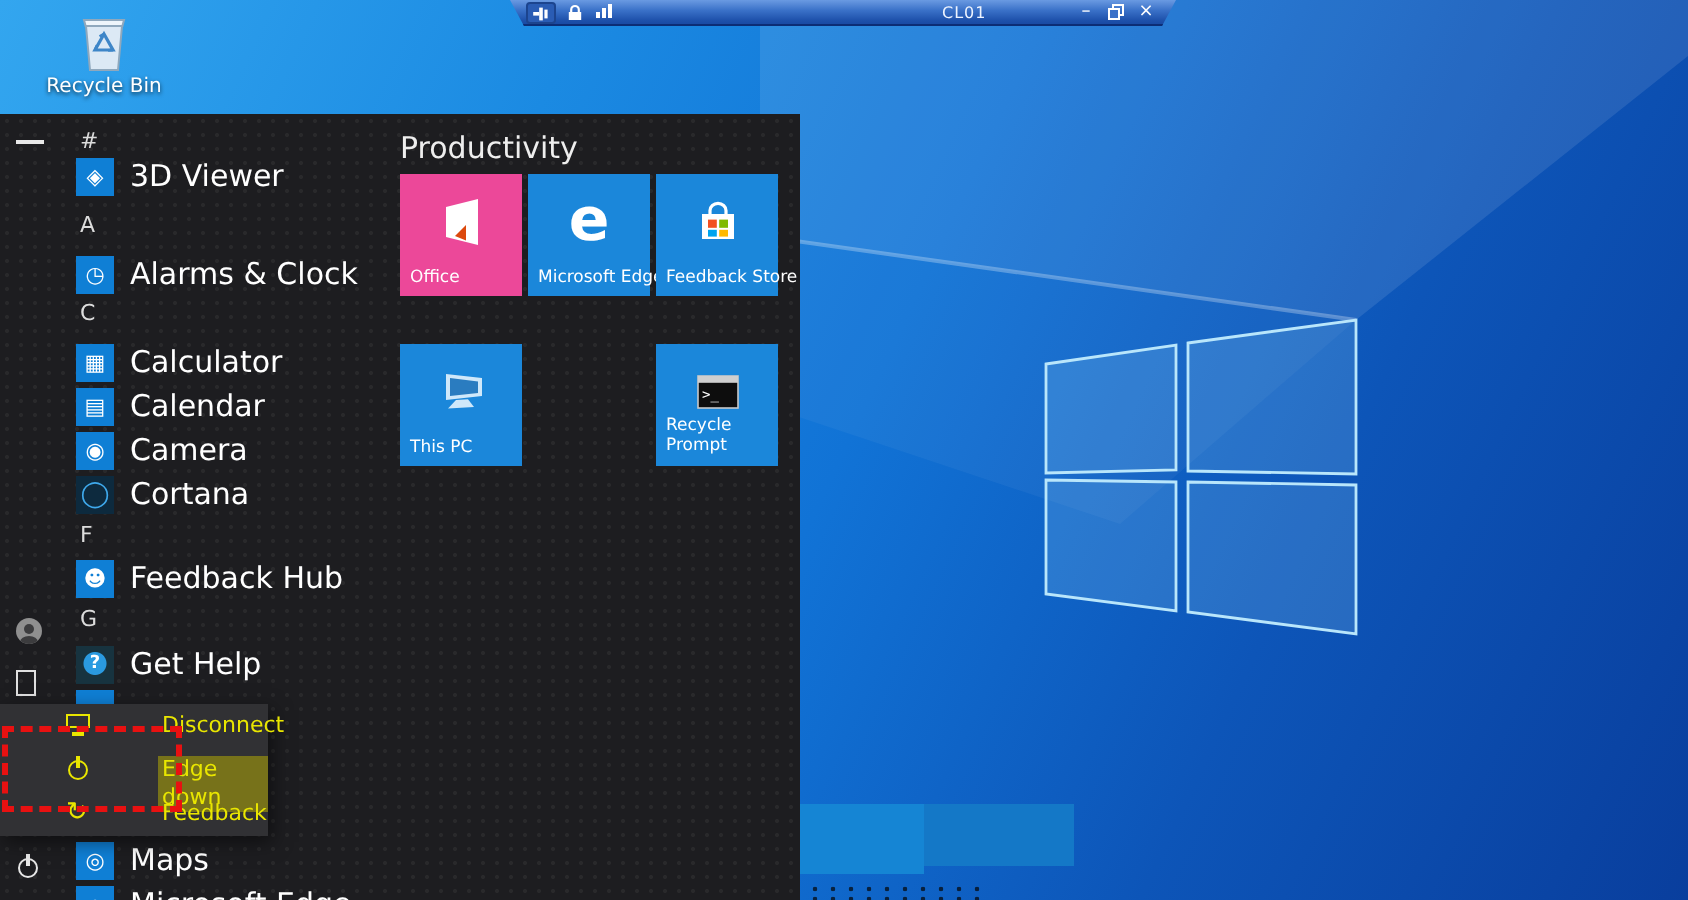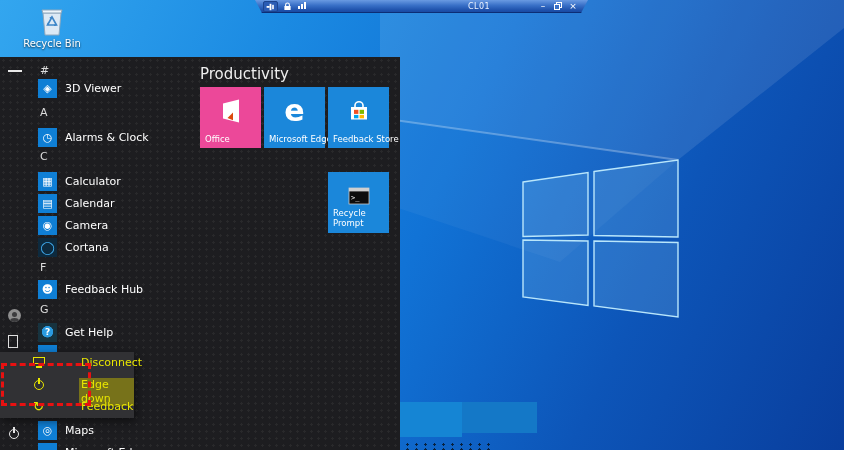--- a/index.html
+++ b/index.html
@@ -31,21 +31,21 @@
     background:linear-gradient(180deg,#6a9ae2 0%,#3a71c8 40%,#1e51ab 78%,#16469e 100%);
     clip-path:polygon(0 0,100% 0,calc(100% - 7px) 100%,7px 100%);
     box-shadow:inset 0 -1px 0 #0c2d75;
     color:#eef4ff;font-size:8px;
   }
   .rdp-pin{position:absolute;left:8px;top:1px;width:15px;height:11px;background:#2a5cb4;border:1px solid #1c448e;border-radius:2px;display:flex;align-items:center;justify-content:center;box-sizing:border-box}
   .rdp-ico{position:absolute;top:2px;display:flex;align-items:flex-end}
   .rdp-lock{left:28px}
   .rdp-signal{left:43px;gap:1px}
   .rdp-signal i{display:block;width:2px;background:#fff}
-  .rdp-title{position:absolute;left:184px;top:0;width:80px;height:13px;line-height:13px;text-align:center;letter-spacing:.5px}
+  .rdp-title{position:absolute;left:216px;top:0;width:80px;height:13px;line-height:13px;text-align:left;letter-spacing:.5px}
   .rdp-controls{position:absolute;right:9px;top:1px;display:flex;gap:3px;align-items:center}
   .rdp-btn{width:12px;height:10px;display:flex;align-items:center;justify-content:center;color:#fff;font-size:9px;line-height:10px;cursor:default}
   .restore-glyph{position:relative;width:8px;height:8px}
   .restore-glyph::before{content:"";position:absolute;right:0;top:0;width:4px;height:4px;border:1px solid #fff}
   .restore-glyph::after{content:"";position:absolute;left:0;bottom:0;width:4px;height:4px;border:1px solid #fff;background:#3a71c8}
   
   .start-menu{position:absolute;left:0;top:57px;width:400px;height:393px;background:#1d1d20;overflow:hidden;z-index:3}
   .start-menu::before{
     content:"";position:absolute;inset:0;
     background-image:radial-gradient(circle,rgba(255,255,255,.05) 1px,transparent 1.1px);
@@ -61,21 +61,21 @@
   .power-glyph{position:relative;display:inline-block;width:12px;height:13px;color:inherit}
   .power-glyph::before{content:"";position:absolute;left:1px;top:2px;width:8px;height:8px;border:1.6px solid currentColor;border-radius:50%}
   .power-glyph::after{content:"";position:absolute;left:5.2px;top:0;width:1.6px;height:6px;background:currentColor}
   
   .app-header{position:absolute;left:40px;height:20px;line-height:20px;font-size:11px;color:#dcdcdc;cursor:pointer}
   .app-row{position:absolute;left:38px;height:20px;display:flex;align-items:center;cursor:pointer}
   .app-icon{width:19px;height:19px;margin-right:8px;display:flex;align-items:center;justify-content:center;font-size:11px;color:#fff;background:#0f7fd5;flex:none}
   .icon-bold{font-weight:bold}
   .icon-cortana{background:#0d2a3e;color:#3fa9ec;font-size:13px}
   .icon-gethelp{background:radial-gradient(circle at 50% 46%,#2a9ae0 0 5.5px,#17333f 6px);font-weight:bold;font-size:9px}
-  .app-label{font-size:11px;color:#fff;white-space:nowrap}
+  .app-label{font-size:15px;color:#fff;white-space:nowrap}
   .hidden-app-sliver{position:absolute;left:38px;top:288px;width:19px;height:7px;background:#0f7fd5}
   
   .tiles-title{position:absolute;left:200px;top:8px;font-size:15px;color:#eee}
   .tile{position:absolute;width:61px;height:61px;background:#1b87da;color:#fff;cursor:pointer}
   .tile-office{background:#ec4899}
   .tile-icon{position:absolute;left:50%;top:42%;transform:translate(-50%,-50%)}
   .tile-icon-letter{font-size:30px;font-weight:bold;line-height:1;top:40%}
   .tile-label{position:absolute;left:5px;bottom:4px;font-size:8.5px;white-space:nowrap}
   .tile-label.wrap{white-space:normal;right:8px;line-height:1.25}
   
@@ -251,20 +251,30 @@
         <rect x="3" y="8" width="16" height="12.5" fill="#fff"></rect>
         <rect x="6" y="10.8" width="4.4" height="4.1" fill="#f25022"></rect>
         <rect x="11.6" y="10.8" width="4.4" height="4.1" fill="#7fba00"></rect>
         <rect x="6" y="15.9" width="4.4" height="3.4" fill="#00a4ef"></rect>
         <rect x="11.6" y="15.9" width="4.4" height="3.4" fill="#ffb900"></rect>
       </svg>
     </span>
     <span class="tile-label">Feedback Store</span>
   </div>
 
+  <div class="tile" style="left:200px;top:115px">
+    <span class="tile-icon">
+      <svg width="28" height="22" viewBox="0 0 28 22">
+        <polygon points="6,2 24,4 24,13 6,15" fill="#cfe8fa"></polygon>
+        <polygon points="8,4 22,5.7 22,11.5 8,13" fill="#2a7cc0"></polygon>
+        <polygon points="11,15 17,14.6 20,18.5 7,19.3" fill="#cfe8fa"></polygon>
+      </svg>
+    </span>
+    <span class="tile-label">This PC</span>
+  </div>
 
 
   <div class="tile" style="left:328px;top:115px">
     <span class="tile-icon">
       <svg width="22" height="18" viewBox="0 0 22 18">
         <rect x="1" y="1" width="20" height="16" fill="#0d0d0d" stroke="#c9c9c9" stroke-width="0.8"></rect>
         <rect x="1" y="1" width="20" height="3.4" fill="#cfcfcf"></rect>
         <text x="3" y="12.5" font-size="7" fill="#fff" font-family="DejaVu Sans Mono, monospace">&gt;_</text>
       </svg>
     </span>

